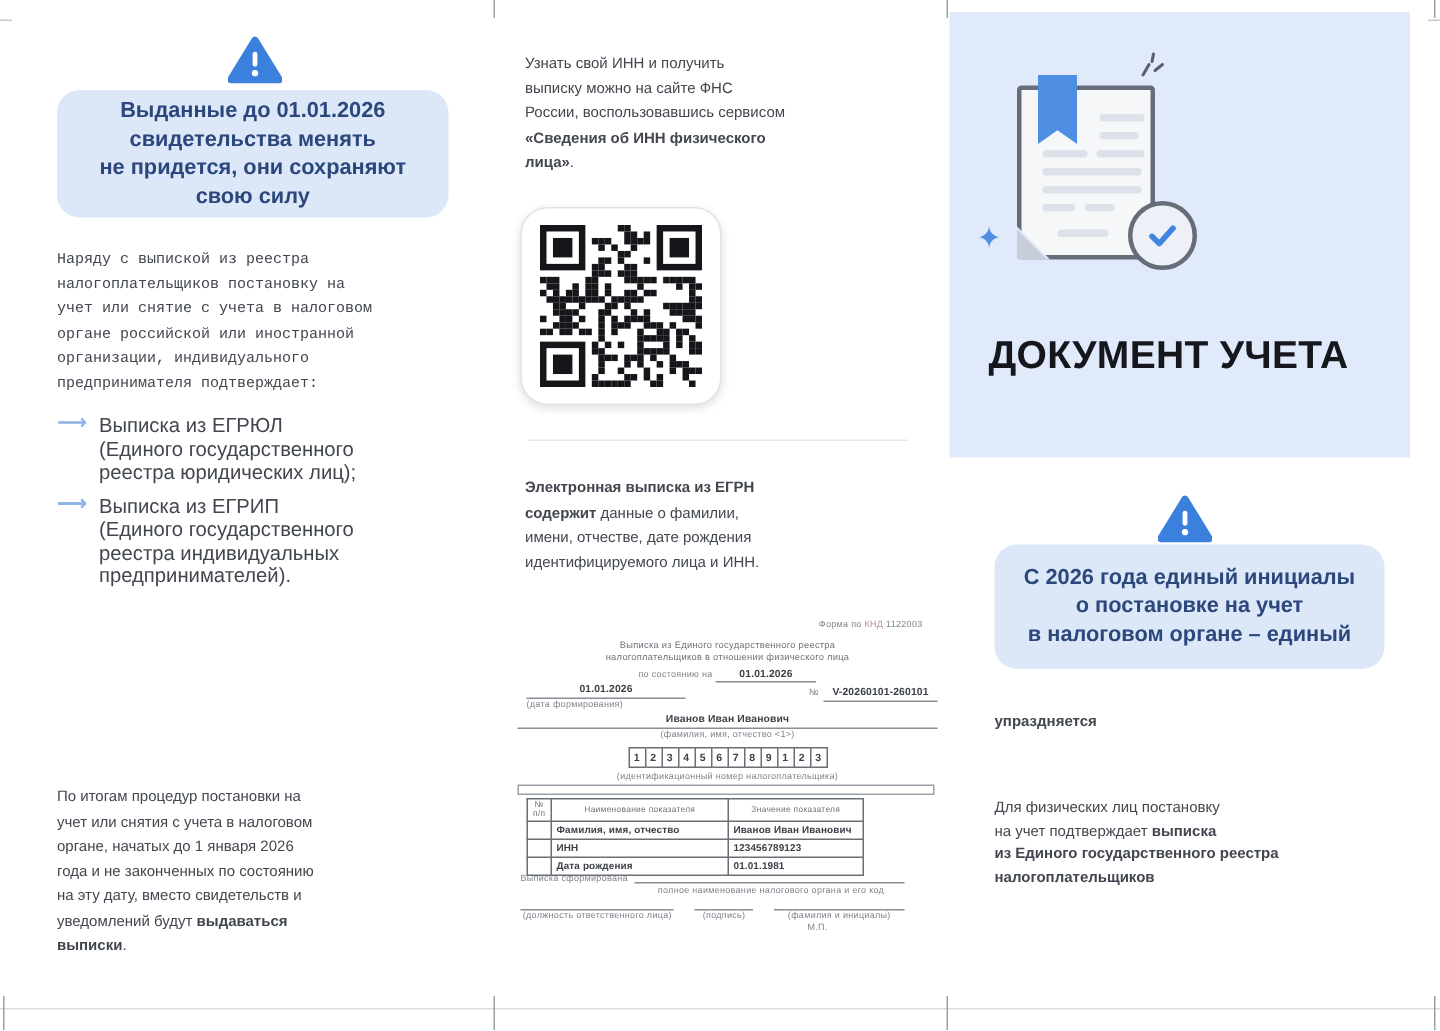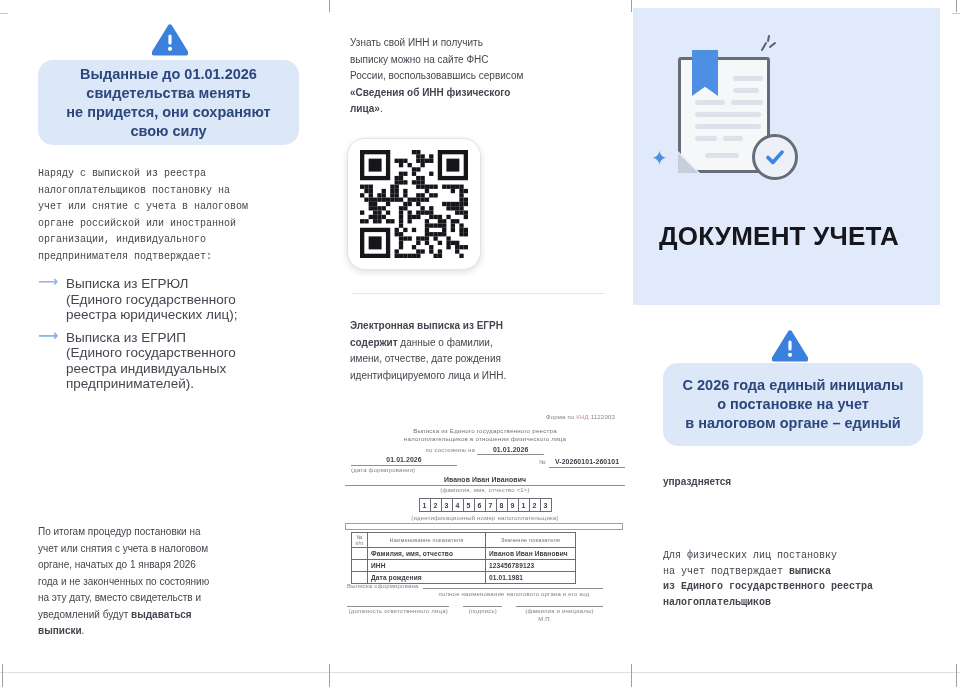--- a/index.html
+++ b/index.html
@@ -96,21 +96,21 @@
   .check{position:absolute;left:119px;top:126px;width:40px;height:40px;border-radius:50%;
       background:#edf1f7;border:3px solid #676d78;display:flex;align-items:center;justify-content:center;}
   .sparkle{position:absolute;left:18px;top:138px;color:#4e8fe3;font-size:20px;}
   .burst{position:absolute;left:126px;top:26px;}
   .hero-title{position:absolute;left:26px;top:192px;}
   .t1{font-size:30px;font-weight:bold;color:#4b8fe0;letter-spacing:.5px;}
   .t2{font-size:26px;font-weight:bold;color:#15171c;margin-top:21px;letter-spacing:.2px;}
   #warn2{left:772px;top:330px;}
   #box2{left:663px;top:363px;width:260px;height:83px;}
   #p-r1{left:663px;top:474px;width:292px;line-height:15.5px;}
-  #p-r2{left:663px;top:548px;width:292px;line-height:15.5px;font-family:Liberation Mono, monospace;}
+  #p-r2{left:663px;top:531px;width:292px;line-height:15.5px;}
 </style>
 </head>
 <body>
 
 <div class="page">
 
   <div class="cut top" style="left:329px"></div>
   <div class="cut top" style="left:631px"></div>
   <div class="cut top" style="left:956px"></div>
   <div class="edge-h" style="left:0"></div>

